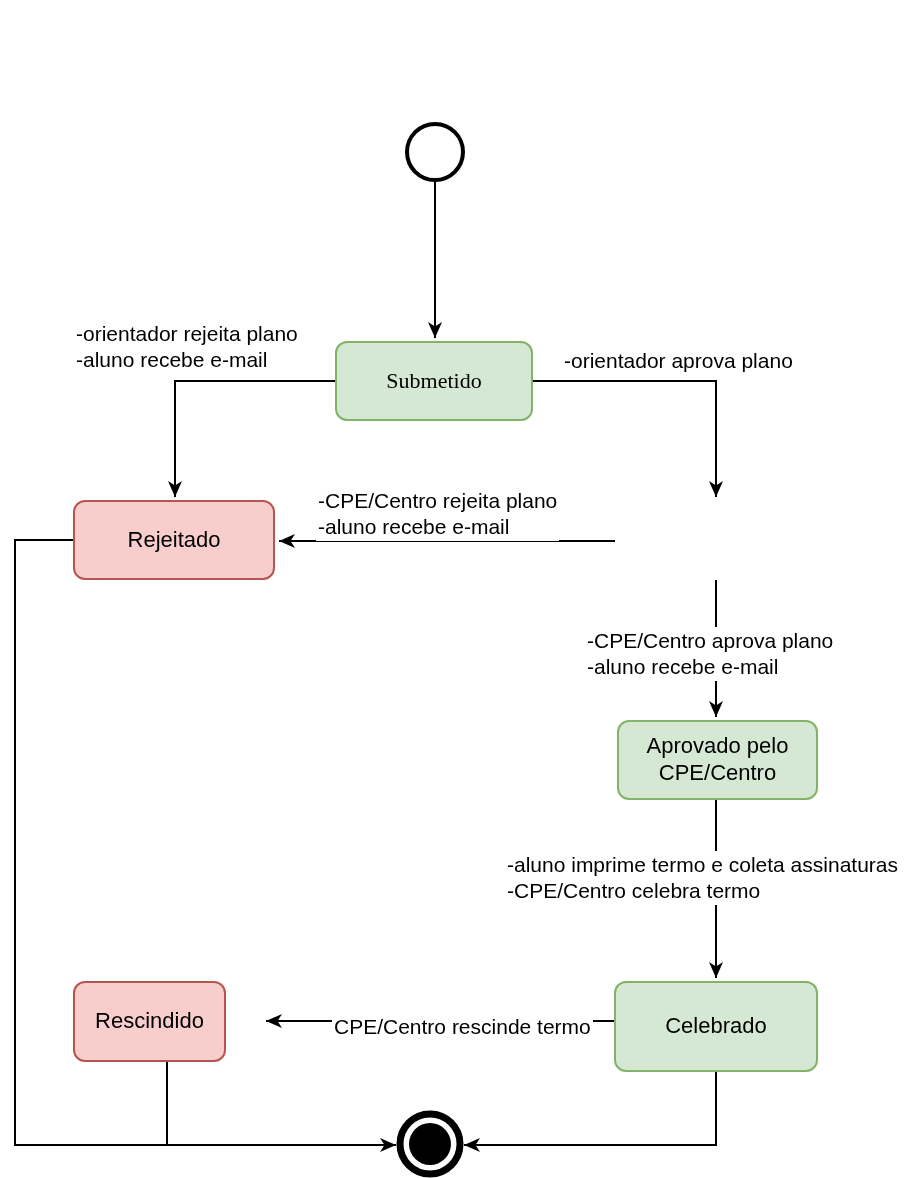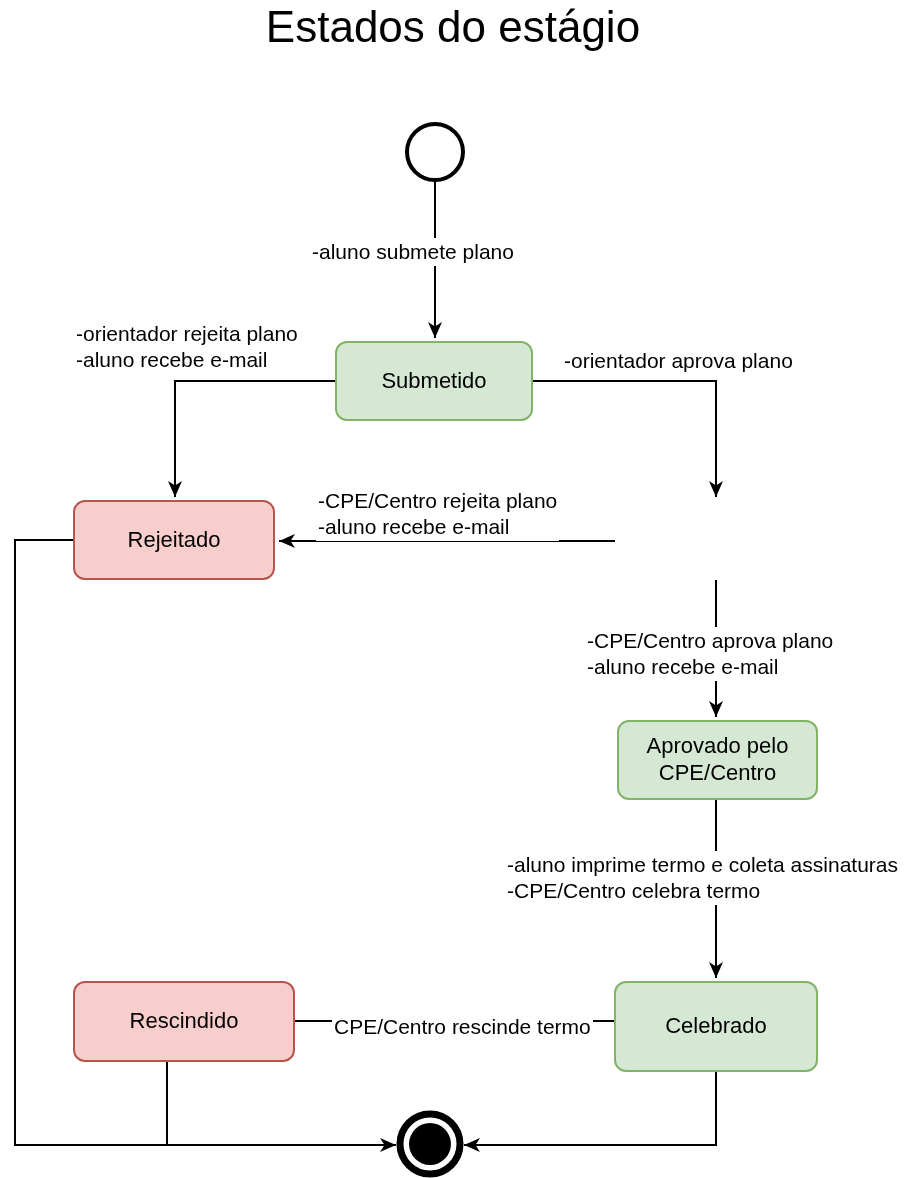--- a/index.html
+++ b/index.html
@@ -52,21 +52,20 @@
     white-space: nowrap;
     z-index: 2;
     padding: 1px 2px;
   }
 </style>
 </head>
 <body>
 
 <div class="canvas">
 
-  <h1 class="title">Estados do estágio</h1>
 
   <svg class="edges" width="924" height="1178" viewBox="0 0 924 1178">
     <defs>
       <marker id="arrow" markerUnits="userSpaceOnUse" markerWidth="20" markerHeight="20" refX="18" refY="10" orient="auto">
         <path d="M2,3 L18,10 L2,17 L6.5,10 Z" fill="#000"></path>
       </marker>
     </defs>
 
     <circle cx="435" cy="152" r="28" fill="#ffffff" stroke="#000" stroke-width="4"></circle>
 
@@ -81,21 +80,20 @@
     <path d="M 615 541 L 279 541" fill="none" stroke="#000" stroke-width="2" marker-end="url(#arrow)"></path>
     <path d="M 716 580 L 716 717" fill="none" stroke="#000" stroke-width="2" marker-end="url(#arrow)"></path>
     <path d="M 716 800 L 716 978" fill="none" stroke="#000" stroke-width="2" marker-end="url(#arrow)"></path>
     <path d="M 614 1021 L 266 1021" fill="none" stroke="#000" stroke-width="2" marker-end="url(#arrow)"></path>
     <path d="M 73 540 L 15 540 L 15 1145 L 396 1145" fill="none" stroke="#000" stroke-width="2" marker-end="url(#arrow)"></path>
     <path d="M 167 1062 L 167 1144" fill="none" stroke="#000" stroke-width="2"></path>
     <path d="M 716 1060 L 716 1145 L 464 1145" fill="none" stroke="#000" stroke-width="2" marker-end="url(#arrow)"></path>
   </svg>
 
   <div class="edge-label" style="left:310px; top:238px;">
-    <div>-aluno submete plano</div>
   </div>
 
   <div class="edge-label" style="left:74px; top:320px;">
     <div>-orientador rejeita plano</div>
     <div>-aluno recebe e-mail</div>
   </div>
 
   <div class="edge-label" style="left:562px; top:347px;text-align:right;">
     <div>-orientador aprova plano</div>
   </div>
@@ -112,34 +110,34 @@
 
   <div class="edge-label" style="left:505px; top:851px;">
     <div>-aluno imprime termo e coleta assinaturas</div>
     <div>-CPE/Centro celebra termo</div>
   </div>
 
   <div class="edge-label" style="left:292px; top:1013px;margin-left:40px;">
     <div>CPE/Centro rescinde termo</div>
   </div>
 
-  <div class="state green" style="left:335px; top:341px; width:198px; height:80px;">
+  <div class="state green" style="left:335px; top:341px; width:198px; height:80px;font-family:Liberation Serif, serif;">
     <span>Submetido</span>
   </div>
 
   <div class="state red" style="left:73px; top:500px; width:202px; height:80px;">
     <span>Rejeitado</span>
   </div>
 
 
   <div class="state green" style="left:617px; top:720px; width:201px; height:80px;">
     <span>Aprovado pelo CPE/Centro</span>
   </div>
 
-  <div class="state red" style="left:73px; top:981px; width:222px; height:81px;">
+  <div class="state red" style="left:73px; top:981px; width:153px; height:81px;">
     <span>Rescindido</span>
   </div>
 
   <div class="state green" style="left:614px; top:981px; width:204px; height:91px;">
     <span>Celebrado</span>
   </div>
 
 </div>
 
 </body></html>

